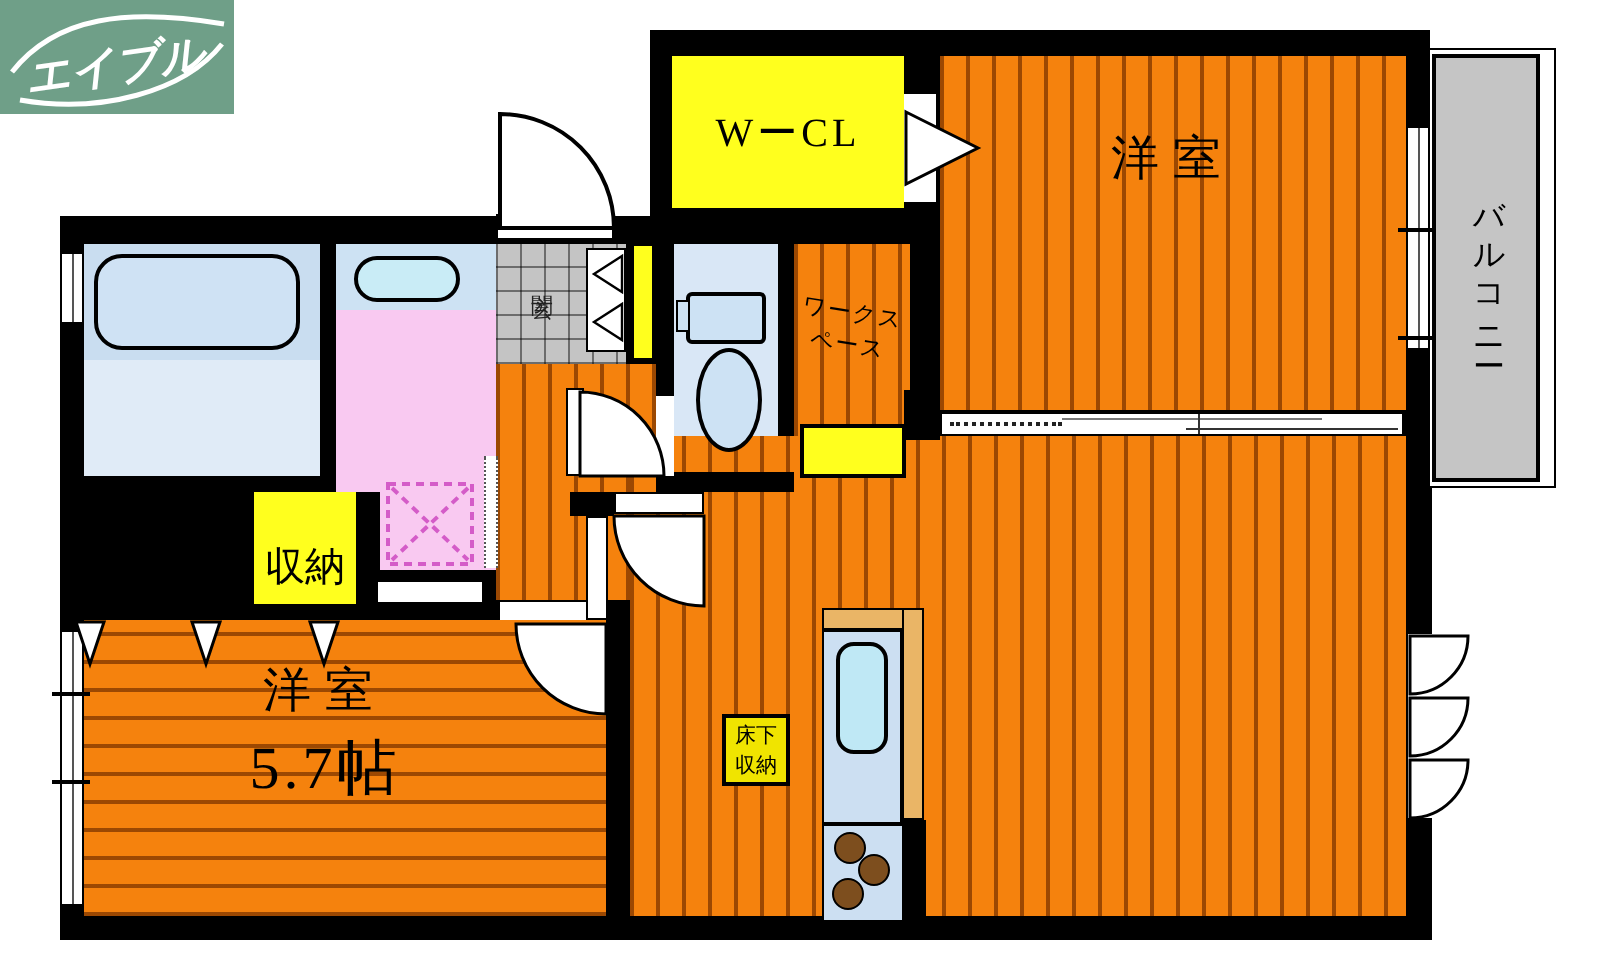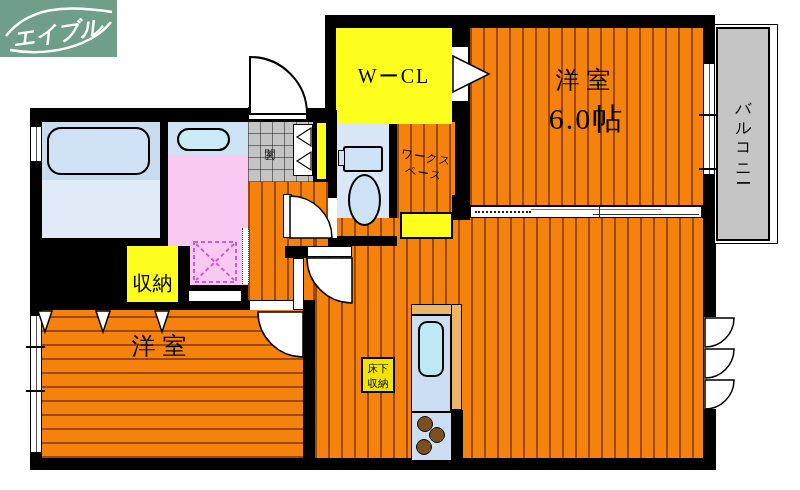--- a/index.html
+++ b/index.html
@@ -73,33 +73,33 @@
   <div class="abs" style="left:343px;top:146px;width:40px;height:26px;background:#cde2f4;border:2px solid #000;border-radius:3px;z-index:22;"></div>
   <div class="abs" style="left:348px;top:174px;width:33px;height:52px;background:#cde2f4;border:2px solid #000;border-radius:50%;z-index:22;"></div>
 
   <div class="abs ov" style="left:397px;top:122px;width:58px;height:124px;"></div>
   <div class="abs label" style="left:392px;top:150px;width:66px;transform:rotate(9deg);font-size:11.5px;line-height:1.35;letter-spacing:1px;">
     <div>ワークス</div>
     <div>ペース</div>
   </div>
   <div class="abs yellow" style="left:400px;top:212px;width:53px;height:27px;border:2px solid #000;"></div>
 
-  <div class="abs yellow" style="left:336px;top:28px;width:116px;height:96px;display:flex;align-items:center;justify-content:center;">
+  <div class="abs yellow" style="left:336px;top:28px;width:116px;height:76px;display:flex;align-items:center;justify-content:center;">
     <span style="font-size:20px;letter-spacing:2px;">WーCL</span>
   </div>
 
   <div class="abs ov" style="left:470px;top:28px;width:233px;height:177px;"></div>
   <div class="abs label" style="left:470px;top:64px;width:233px;">
     <div class="big">洋室</div>
-    <div class="size-txt">6.0帖</div>
   </div>
 
   <div class="abs oh" style="left:42px;top:310px;width:261px;height:148px;"></div>
   <div class="abs label" style="left:45px;top:330px;width:235px;">
     <div class="big">洋室</div>
+    <div class="size-txt">5.7帖</div>
   </div>
 
   <div class="abs ov" style="left:315px;top:218px;width:388px;height:240px;"></div>
 
   <div class="abs white-open bordered" style="left:470px;top:206px;width:232px;height:12px;">
     <div class="abs" style="left:4px;top:4px;width:56px;border-top:2px dotted #222;"></div>
     <div class="abs" style="left:60px;top:2px;width:130px;height:1px;background:#777;"></div>
     <div class="abs" style="left:122px;top:7px;width:106px;height:1px;background:#333;"></div>
     <div class="abs" style="left:128px;top:0;width:1px;height:10px;background:#333;"></div>
   </div>

